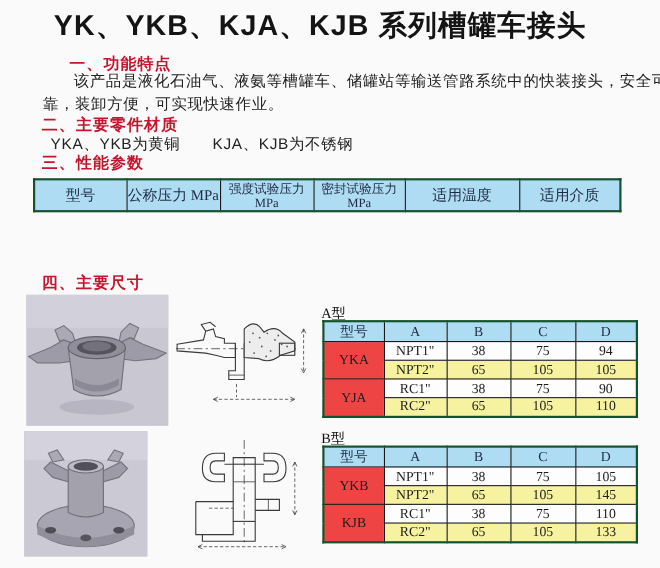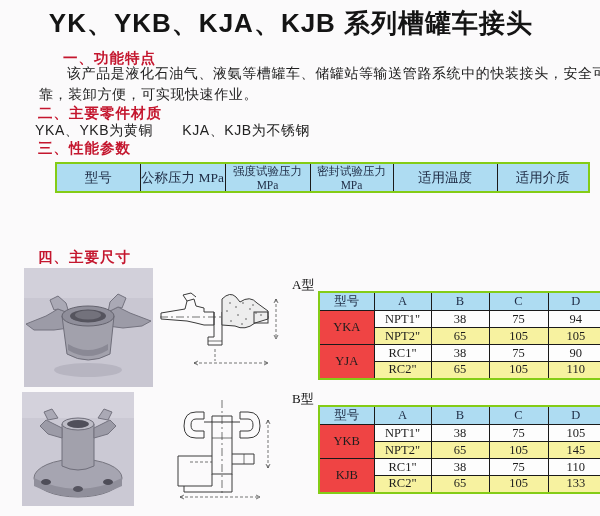--- a/index.html
+++ b/index.html
@@ -25,39 +25,39 @@
     letter-spacing:1px;
   }
   .body-text {
     font-size:14px; font-weight:normal;
     color:#222;
     letter-spacing:0.6px;
     line-height:21px;
     margin-left:31px;
   }
   .para { left:8px; top:63px; width:586px; text-indent:2em; }
-  .materials { left:4px; top:120px; }
+  .materials { left:15px; top:120px; }
   
   table { border-collapse:collapse; table-layout:fixed; }
   .perf {
     left:30px; top:162px; width:533px;
     font-family:"Liberation Serif", serif;
     font-size:13.5px;
     background:#fdfdfd;
   }
   .perf td {
     border:1px solid #1a1a1a;
     text-align:center; vertical-align:middle;
     height:28px;
     color:#1d1d1d;
   }
   .perf tr.hd td { height:23px; background:#aedcf2; color:#1e2b44; }
   .perf td.small { font-size:11.5px; }
   .row-yellow td { background:#f7f2a0; }
-  table.perf, .dim { border:2px solid #84cc16;margin-left:25px; }
+  table.perf, .dim { border:2px solid #14532d; }
   
   .dim {
     width:285px;
     font-family:"Liberation Serif", serif;
     font-size:12.5px;
     background:#fdfdfd;
   }
   .dim td {
     border:1px solid #1a1a1a;
     text-align:center; vertical-align:middle;

